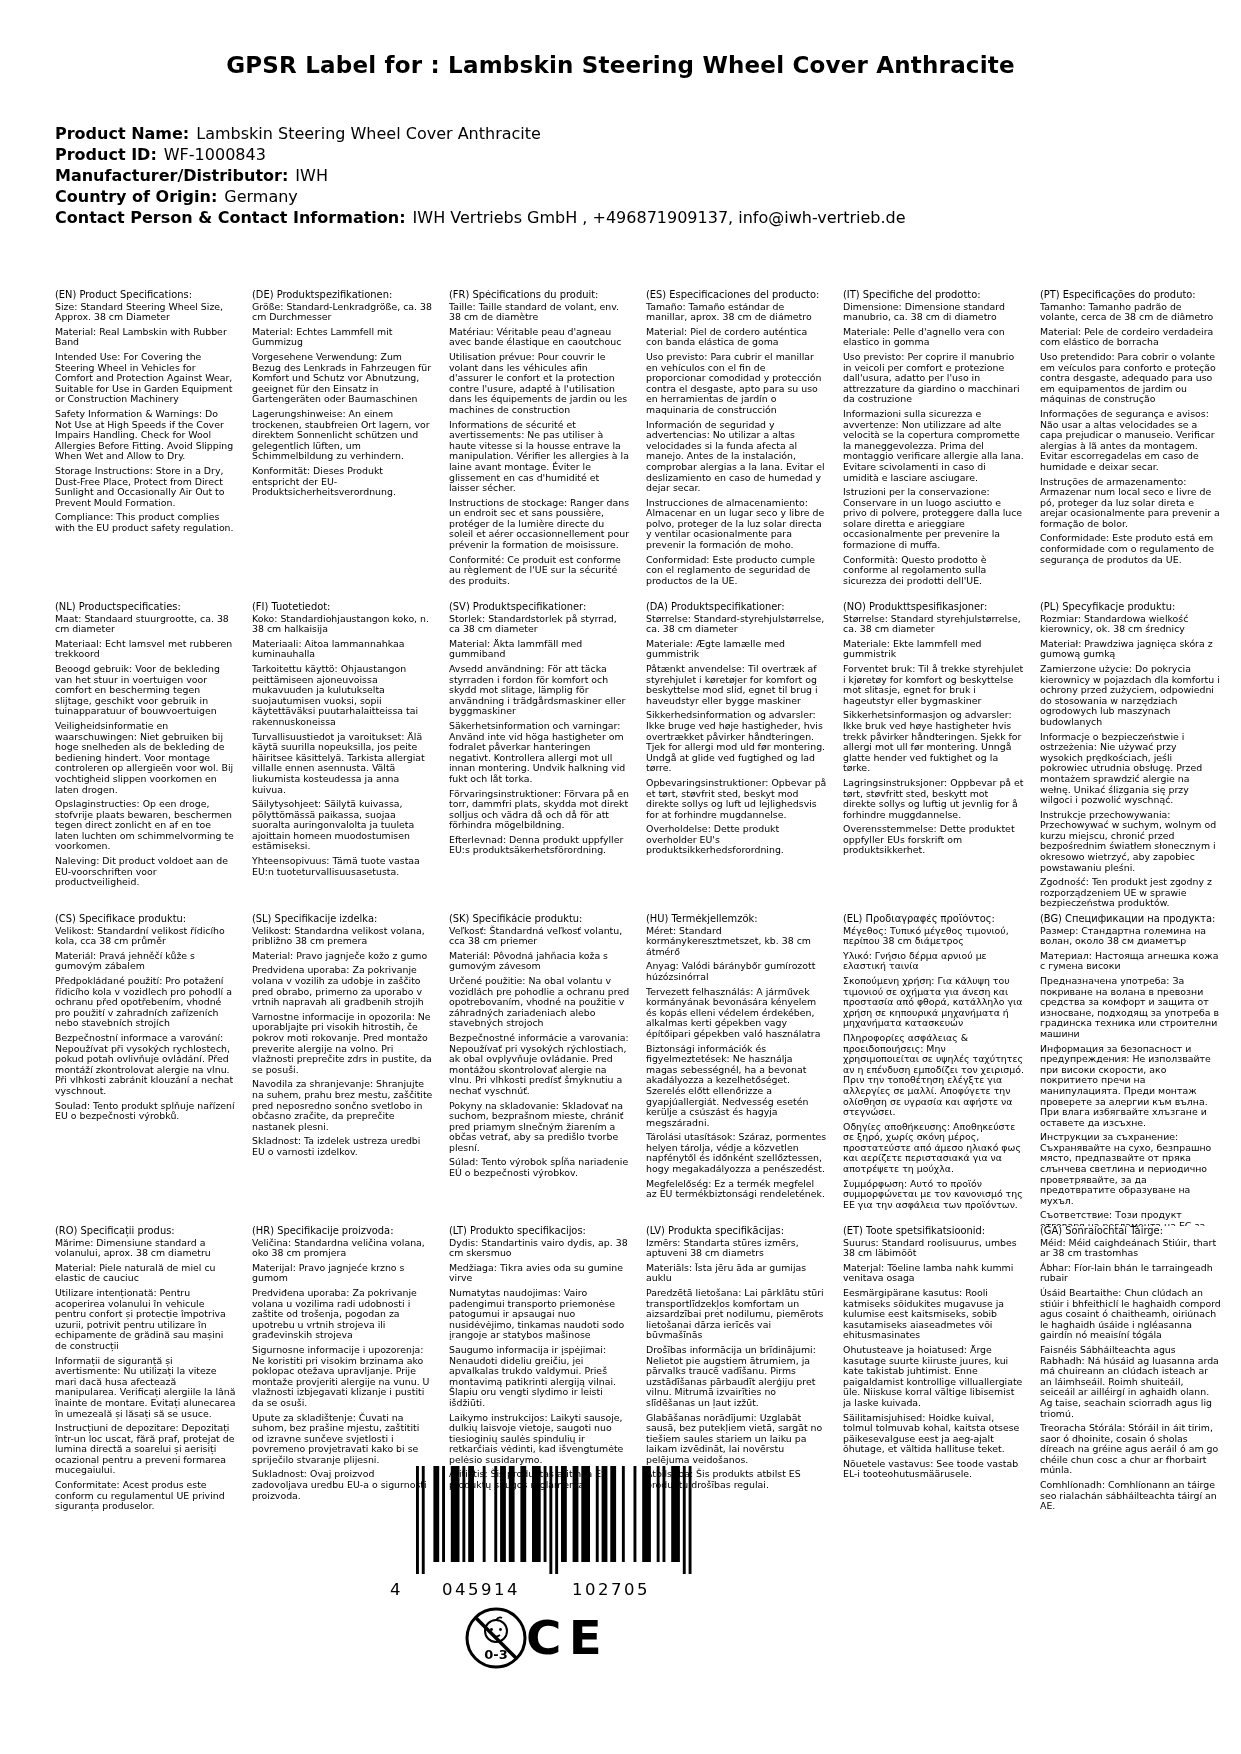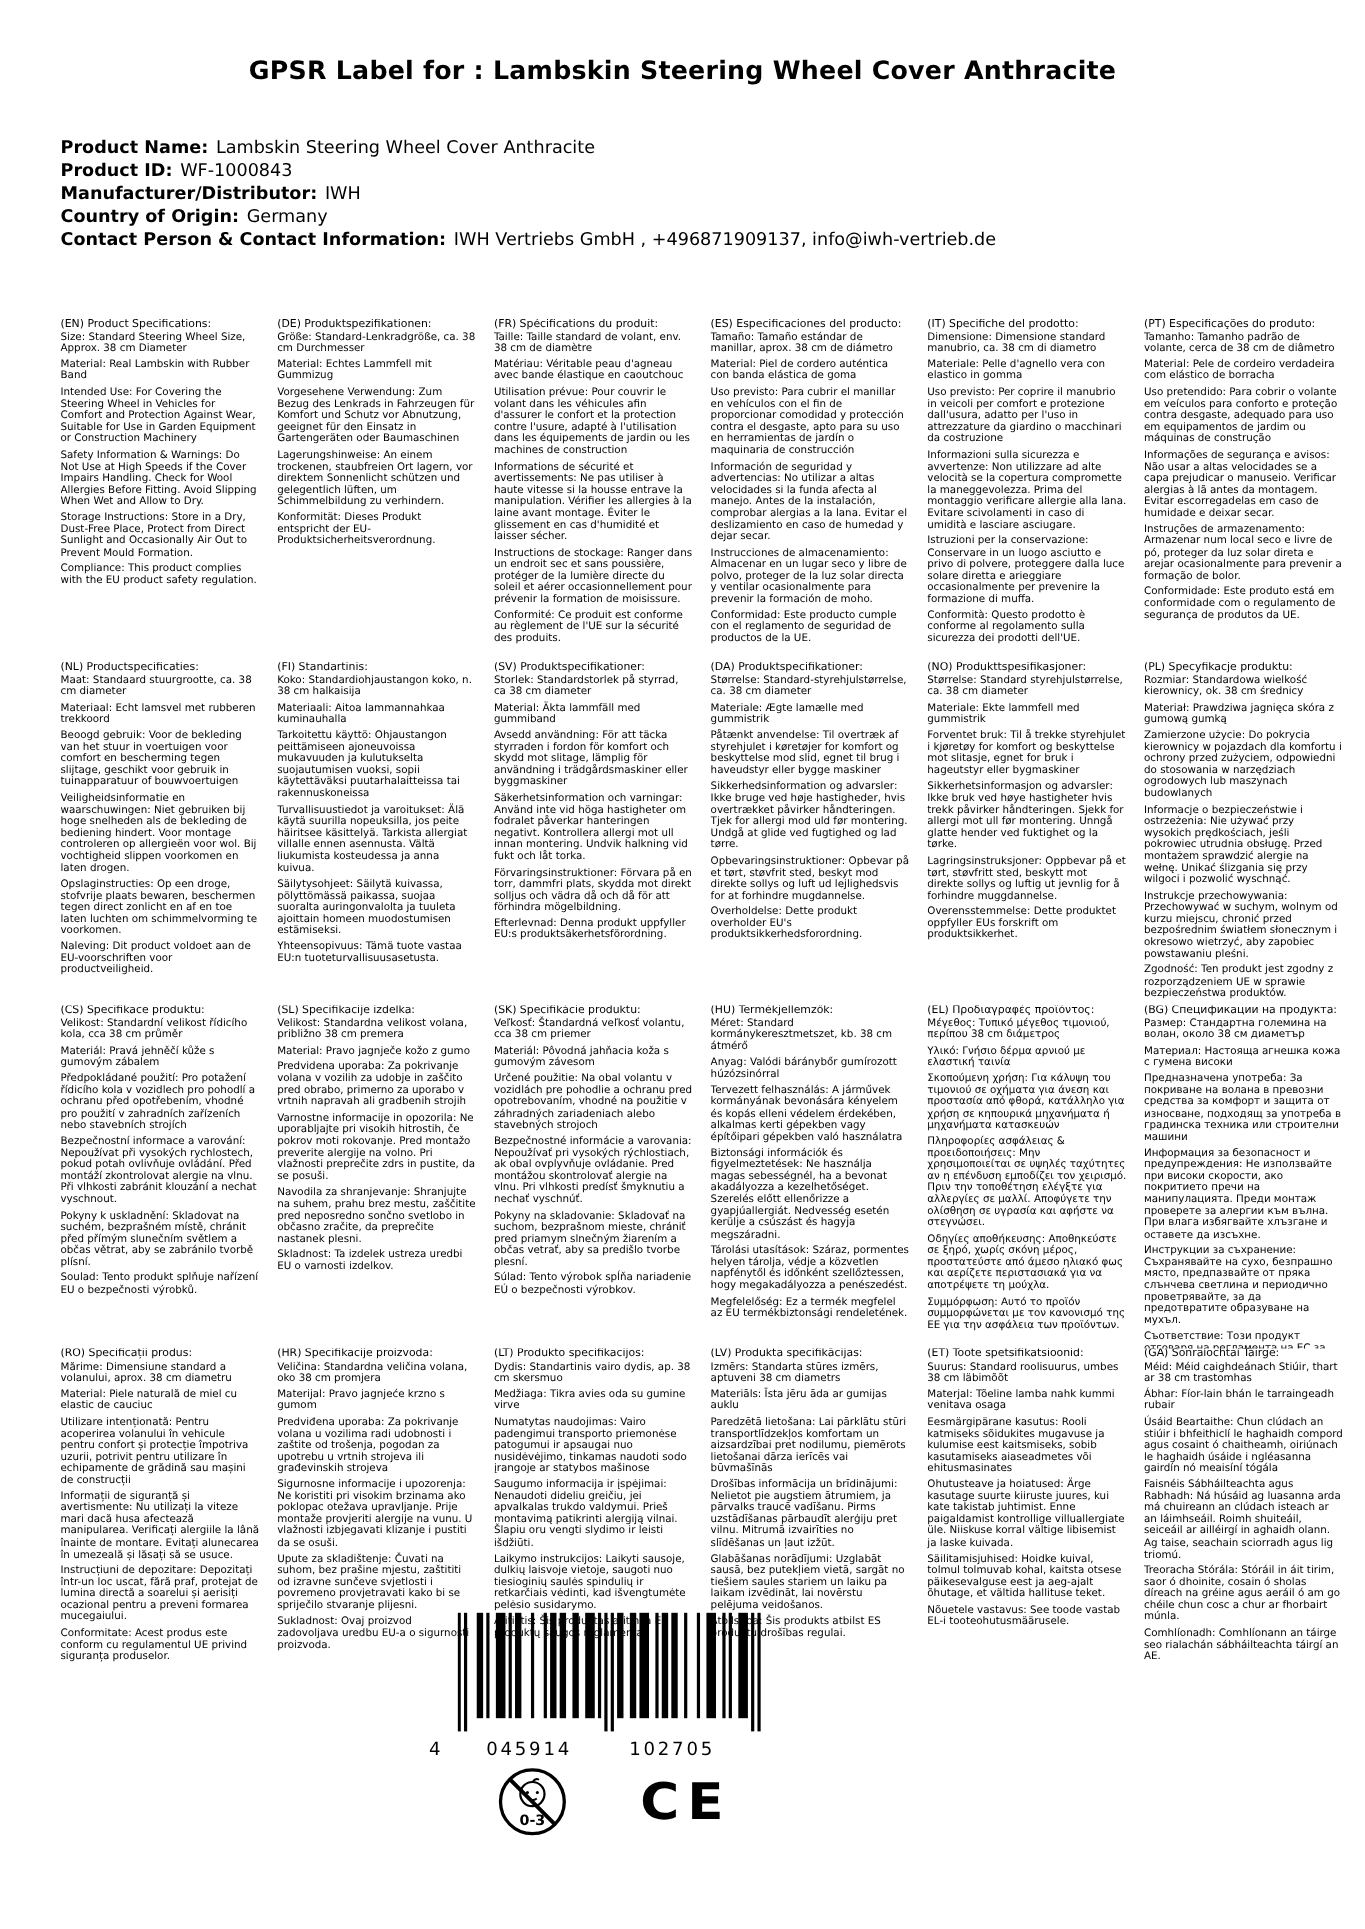--- a/index.html
+++ b/index.html
@@ -28,21 +28,21 @@
   .barcode-wrap{position:absolute;top:1466px;left:390px;width:310px;height:134px;}
   .barcode-bars{position:absolute;left:26px;top:0;}
   .barcode-digits{
     position:absolute;left:0;top:100px;width:286px;
     display:flex;align-items:flex-end;
     font-size:16.5px;letter-spacing:2.5px;
   }
   .bd-first{width:26px;letter-spacing:0;}
   .bd-left{width:130px;text-align:center;}
   .bd-right{width:130px;text-align:center;margin-top:14px;}
-  .footer-icons{position:absolute;top:1606px;left:452px;display:flex;align-items:center;gap:68px;}
+  .footer-icons{position:absolute;top:1606px;left:464px;display:flex;align-items:center;}
   .age-icon svg{display:block;}
   .ce-mark{
     font-weight:bold;font-size:46px;line-height:1;
     letter-spacing:7px;transform:scaleX(1.05);display:inline-block;
   }
 </style>
 </head>
 <body>
 
 <div class="page">
@@ -124,21 +124,21 @@
       <div class="spec-block">
         <div class="spec-heading">(NL) Productspecificaties:</div>
         <p class="spec-paragraph">Maat: Standaard stuurgrootte, ca. 38 cm diameter</p>
         <p class="spec-paragraph">Materiaal: Echt lamsvel met rubberen trekkoord</p>
         <p class="spec-paragraph">Beoogd gebruik: Voor de bekleding van het stuur in voertuigen voor comfort en bescherming tegen slijtage, geschikt voor gebruik in tuinapparatuur of bouwvoertuigen</p>
         <p class="spec-paragraph">Veiligheidsinformatie en waarschuwingen: Niet gebruiken bij hoge snelheden als de bekleding de bediening hindert. Voor montage controleren op allergieën voor wol. Bij vochtigheid slippen voorkomen en laten drogen.</p>
         <p class="spec-paragraph">Opslaginstructies: Op een droge, stofvrije plaats bewaren, beschermen tegen direct zonlicht en af en toe laten luchten om schimmelvorming te voorkomen.</p>
         <p class="spec-paragraph">Naleving: Dit product voldoet aan de EU-voorschriften voor productveiligheid.</p>
       </div>
       <div class="spec-block">
-        <div class="spec-heading">(FI) Standartinis:</div>
+        <div class="spec-heading">(FI) Tuotetiedot:</div>
         <p class="spec-paragraph">Koko: Standardiohjaustangon koko, n. 38 cm halkaisija</p>
         <p class="spec-paragraph">Materiaali: Aitoa lammannahkaa kuminauhalla</p>
         <p class="spec-paragraph">Tarkoitettu käyttö: Ohjaustangon peittämiseen ajoneuvoissa mukavuuden ja kulutukselta suojautumisen vuoksi, sopii käytettäväksi puutarhalaitteissa tai rakennuskoneissa</p>
         <p class="spec-paragraph">Turvallisuustiedot ja varoitukset: Älä käytä suurilla nopeuksilla, jos peite häiritsee käsittelyä. Tarkista allergiat villalle ennen asennusta. Vältä liukumista kosteudessa ja anna kuivua.</p>
         <p class="spec-paragraph">Säilytysohjeet: Säilytä kuivassa, pölyttömässä paikassa, suojaa suoralta auringonvalolta ja tuuleta ajoittain homeen muodostumisen estämiseksi.</p>
         <p class="spec-paragraph">Yhteensopivuus: Tämä tuote vastaa EU:n tuoteturvallisuusasetusta.</p>
       </div>
       <div class="spec-block">
         <div class="spec-heading">(SV) Produktspecifikationer:</div>
         <p class="spec-paragraph">Storlek: Standardstorlek på styrrad, ca 38 cm diameter</p>
@@ -174,21 +174,20 @@
         <p class="spec-paragraph">Informacje o bezpieczeństwie i ostrzeżenia: Nie używać przy wysokich prędkościach, jeśli pokrowiec utrudnia obsługę. Przed montażem sprawdzić alergie na wełnę. Unikać ślizgania się przy wilgoci i pozwolić wyschnąć.</p>
         <p class="spec-paragraph">Instrukcje przechowywania: Przechowywać w suchym, wolnym od kurzu miejscu, chronić przed bezpośrednim światłem słonecznym i okresowo wietrzyć, aby zapobiec powstawaniu pleśni.</p>
         <p class="spec-paragraph">Zgodność: Ten produkt jest zgodny z rozporządzeniem UE w sprawie bezpieczeństwa produktów.</p>
       </div>
       <div class="spec-block">
         <div class="spec-heading">(CS) Specifikace produktu:</div>
         <p class="spec-paragraph">Velikost: Standardní velikost řídicího kola, cca 38 cm průměr</p>
         <p class="spec-paragraph">Materiál: Pravá jehněčí kůže s gumovým zábalem</p>
         <p class="spec-paragraph">Předpokládané použití: Pro potažení řídicího kola v vozidlech pro pohodlí a ochranu před opotřebením, vhodné pro použití v zahradních zařízeních nebo stavebních strojích</p>
         <p class="spec-paragraph">Bezpečnostní informace a varování: Nepoužívat při vysokých rychlostech, pokud potah ovlivňuje ovládání. Před montáží zkontrolovat alergie na vlnu. Při vlhkosti zabránit klouzání a nechat vyschnout.</p>
-        <p class="spec-paragraph">Pokyny k uskladnění: Skladovat na suchém, bezprašném místě, chránit před přímým slunečním světlem a občas větrat, aby se zabránilo tvorbě plísní.</p>
         <p class="spec-paragraph">Soulad: Tento produkt splňuje nařízení EU o bezpečnosti výrobků.</p>
       </div>
       <div class="spec-block">
         <div class="spec-heading">(SL) Specifikacije izdelka:</div>
         <p class="spec-paragraph">Velikost: Standardna velikost volana, približno 38 cm premera</p>
         <p class="spec-paragraph">Material: Pravo jagnječe kožo z gumo</p>
         <p class="spec-paragraph">Predvidena uporaba: Za pokrivanje volana v vozilih za udobje in zaščito pred obrabo, primerno za uporabo v vrtnih napravah ali gradbenih strojih</p>
         <p class="spec-paragraph">Varnostne informacije in opozorila: Ne uporabljajte pri visokih hitrostih, če pokrov moti rokovanje. Pred montažo preverite alergije na volno. Pri vlažnosti preprečite zdrs in pustite, da se posuši.</p>
         <p class="spec-paragraph">Navodila za shranjevanje: Shranjujte na suhem, prahu brez mestu, zaščitite pred neposredno sončno svetlobo in občasno zračite, da preprečite nastanek plesni.</p>
         <p class="spec-paragraph">Skladnost: Ta izdelek ustreza uredbi EU o varnosti izdelkov.</p>

